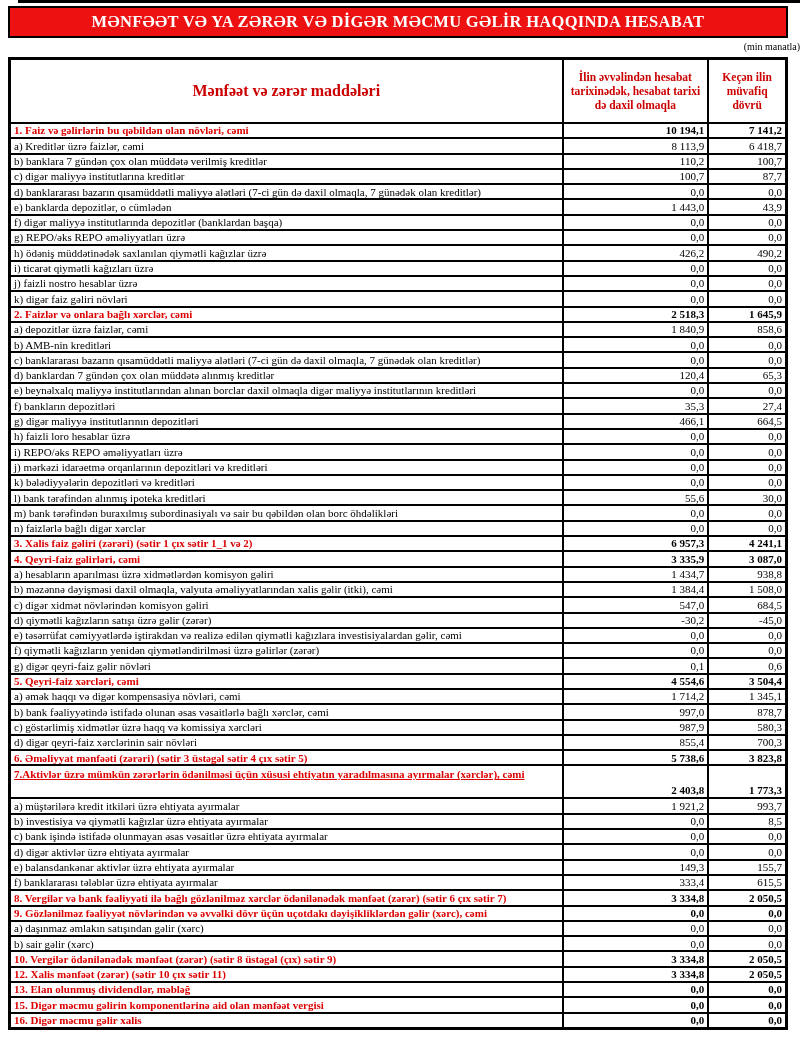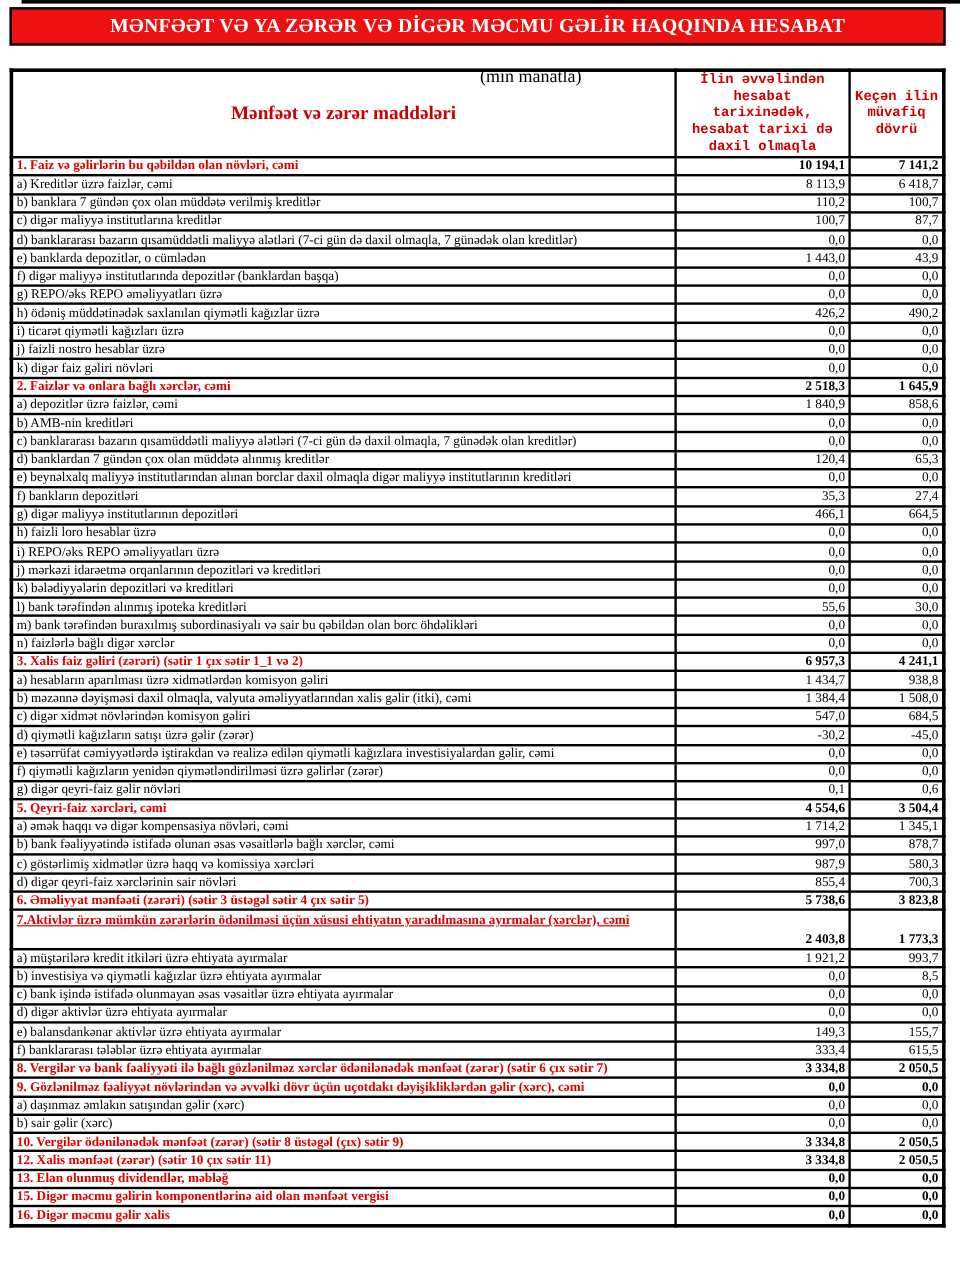--- a/index.html
+++ b/index.html
@@ -26,42 +26,42 @@
   .banner h1 {
     margin: 0;
     font-size: 16.5px;
     font-weight: bold;
     color: #ffffff;
     letter-spacing: 0.3px;
     line-height: 21px;
   }
 
   .unit-note {
-    position: absolute; top: 56px; left: 400px; width: 400px;
-    text-align: left;
-    font-size: 15px;
+    position: absolute; top: 41px; left: 400px; width: 400px;
+    text-align: right;
+    font-size: 10px;
     color: #000;
   }
 
   table.report {
     position: absolute; top: 57px; left: 8px;
     border-collapse: collapse;
     table-layout: fixed;
     width: 780px;
     border: 3px solid #000;
   }
   table.report td, table.report th {
     border: 2px solid #000;
     padding: 0 3px;
     overflow: hidden;
   }
 
   thead th { height: 62px; vertical-align: middle; color: #cc0000; }
   th.h-items { font-size: 16px; font-weight: bold; text-align: center; }
-  th.h-col  { font-size: 11.5px; font-weight: bold; text-align: center; line-height: 14px; padding: 2px 3px; font-family: Liberation Mono, monospace; }
+  th.h-col  { font-size: 11.5px; font-weight: bold; text-align: center; line-height: 14px; padding: 2px 3px; }
 
   tbody td { height: 13.3px; line-height: 12.5px; font-size: 11px; vertical-align: middle; }
 
   td.label { text-align: left; white-space: nowrap; padding-left: 26px; color: #000; margin-left: 36px; }
   td.num   { text-align: right; padding-right: 4px; color: #000; font-variant-numeric: tabular-nums; }
 
   tr.section td.label {
     color: #dd0000; font-weight: bold; padding-left: 3px;
   }
   tr.section td.num { font-weight: bold; }
@@ -230,20 +230,25 @@
         <tr class="sub">
           <td class="label">n) faizlərlə bağlı digər xərclər</td>
           <td class="num">0,0</td>
           <td class="num">0,0</td>
         </tr>
         <tr class="section">
           <td class="label">3. Xalis faiz gəliri (zərəri) (sətir 1 çıx sətir 1_1 və 2)</td>
           <td class="num">6 957,3</td>
           <td class="num">4 241,1</td>
         </tr>
+        <tr class="section">
+          <td class="label">4. Qeyri-faiz gəlirləri, cəmi</td>
+          <td class="num">3 335,9</td>
+          <td class="num">3 087,0</td>
+        </tr>
         <tr class="sub">
           <td class="label">a) hesabların aparılması üzrə xidmətlərdən komisyon gəliri</td>
           <td class="num">1 434,7</td>
           <td class="num">938,8</td>
         </tr>
         <tr class="sub">
           <td class="label">b) məzənnə dəyişməsi daxil olmaqla, valyuta əməliyyatlarından xalis gəlir (itki), cəmi</td>
           <td class="num">1 384,4</td>
           <td class="num">1 508,0</td>
         </tr>

